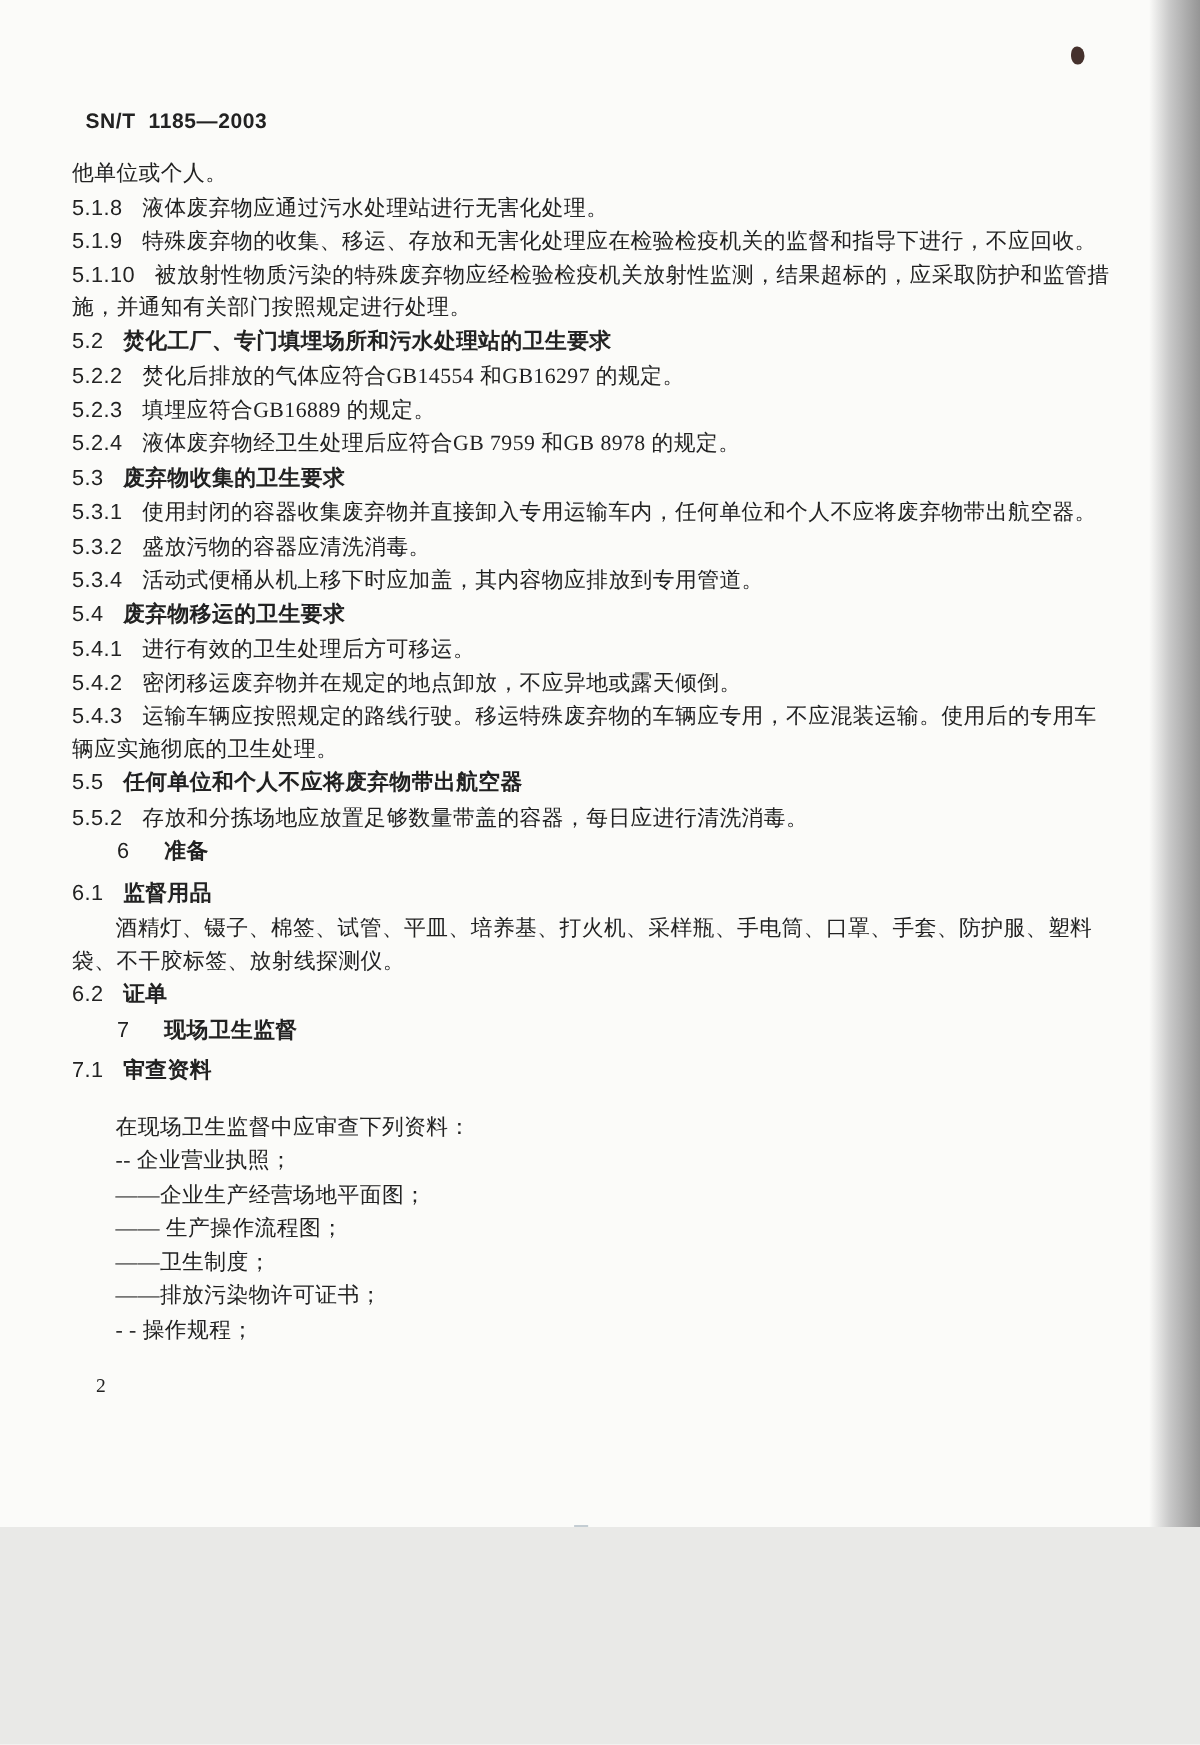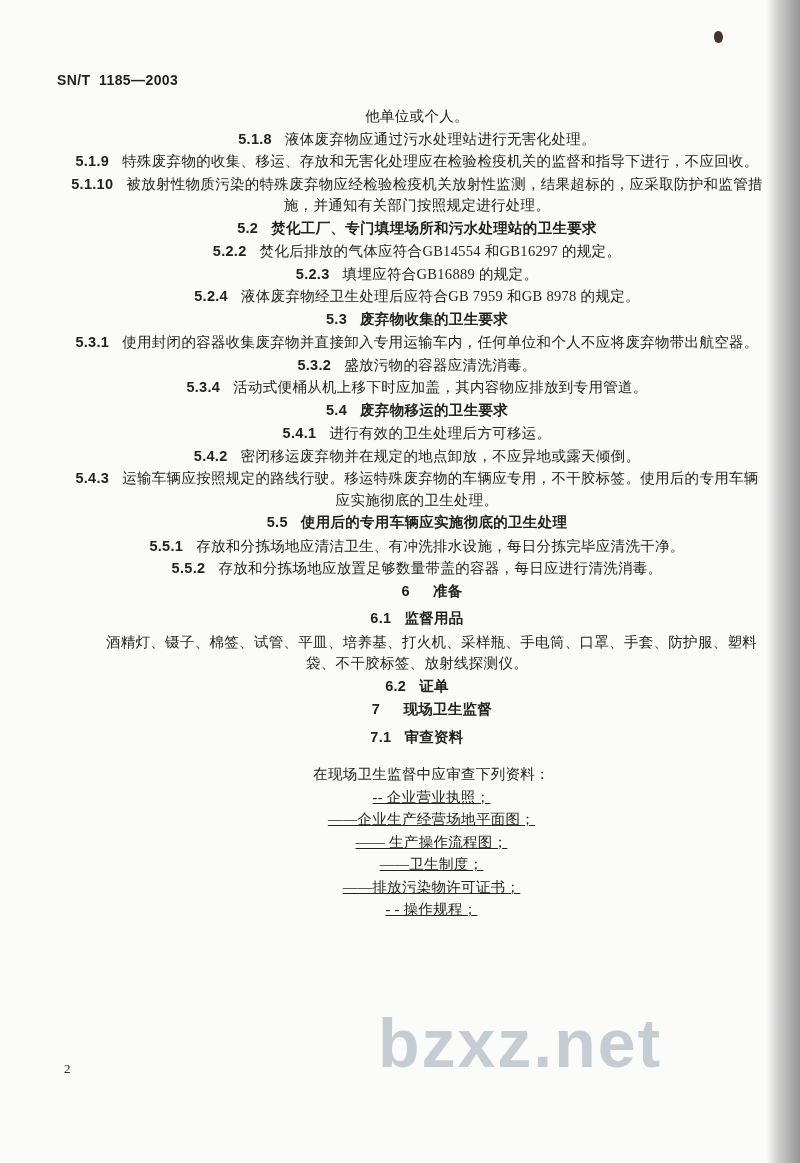--- a/index.html
+++ b/index.html
@@ -1,19 +1,19 @@
 <!DOCTYPE html>
 <html><head>
 <meta charset="utf-8">
 <style>
   html, body { margin: 0; padding: 0; background: #e9e9e7; }
   .page {
     position: relative;
     width: 800px;
-    height: 1163px;
+    height: 1018px;
     margin: 0 auto;
     background: #fbfbf9;
     overflow: hidden;
     font-family: "Liberation Serif", "DejaVu Serif", serif;
     color: #222;
   }
   .scan-edge {
     position: absolute; top: 0; right: 0;
     width: 34px; height: 100%;
     background: linear-gradient(to right, rgba(190,190,190,0) 0%, #c9c9c9 40%, #adadad 72%, #959595 100%);
@@ -28,48 +28,47 @@
   }
   .doc-header {
     position: absolute; left: 57px; top: 72px;
     font-family: "Liberation Sans", sans-serif;
     font-size: 14px; font-weight: bold;
     letter-spacing: .4px;
     white-space: pre;
     z-index: 2;
   }
   .content {
-    position: absolute; left: 71px; top: 106px;
+    position: absolute; left: 48px; top: 106px;
     width: 692px;
     font-size: 14.5px;
     z-index: 2;
-    text-align: center;
   }
   .para {
     margin: 0;
     line-height: 21.5px;
     letter-spacing: .3px;
     word-break: break-all;
   }
   .para + .para { margin-top: 1px; }
   .num {
-    font-weight: bold;
+    font-weight: normal;
     font-family: "Liberation Sans", sans-serif;
     margin-right: .9em;
   }
   .heading, .heading2, .chapter {
     font-weight: bold;
     font-family: "Liberation Sans", sans-serif;
   }
   .heading  { margin-top: 6px;  margin-bottom: 2px; }
   .heading2 { margin-top: 14px; margin-bottom: 16px; }
   .chapter  { margin-top: 18px; margin-bottom: 6px; margin-left: 30px; }
   .chapter .num { margin-right: 1.6em; }
   .indent { text-indent: 2em; }
-  .list { padding-left: 2em; text-decoration: underline; }
+  .list { padding-left: 2em; }
   .watermark {
     position: absolute; left: 378px; top: 1004px;
     font-family: Liberation Sans, sans-serif;
     font-weight: bold;
     font-size: 68px;
     letter-spacing: 2px;
     color: rgba(152, 167, 180, 0.55);
     z-index: 1;
     user-select: none;
   }
@@ -95,23 +94,22 @@
       <p class="para clause"><span class="num">5.2.2</span><span>焚化后排放的气体应符合GB14554 和GB16297 的规定。</span></p>
       <p class="para clause"><span class="num">5.2.3</span><span>填埋应符合GB16889 的规定。</span></p>
       <p class="para clause"><span class="num">5.2.4</span><span>液体废弃物经卫生处理后应符合GB 7959 和GB 8978 的规定。</span></p>
       <p class="para heading"><span class="num">5.3</span><span>废弃物收集的卫生要求</span></p>
       <p class="para clause"><span class="num">5.3.1</span><span>使用封闭的容器收集废弃物并直接卸入专用运输车内，任何单位和个人不应将废弃物带出航空器。</span></p>
       <p class="para clause"><span class="num">5.3.2</span><span>盛放污物的容器应清洗消毒。</span></p>
       <p class="para clause"><span class="num">5.3.4</span><span>活动式便桶从机上移下时应加盖，其内容物应排放到专用管道。</span></p>
       <p class="para heading"><span class="num">5.4</span><span>废弃物移运的卫生要求</span></p>
       <p class="para clause"><span class="num">5.4.1</span><span>进行有效的卫生处理后方可移运。</span></p>
       <p class="para clause"><span class="num">5.4.2</span><span>密闭移运废弃物并在规定的地点卸放，不应异地或露天倾倒。</span></p>
-      <p class="para clause"><span class="num">5.4.3</span><span>运输车辆应按照规定的路线行驶。移运特殊废弃物的车辆应专用，不干胶标签。使用后的专用车辆应实施彻底的卫生处理。</span></p>
-      <p class="para heading"><span class="num">5.5</span><span>使用后的专用车辆应实施彻底的卫生处理</span></p>
-      <p class="para clause"><span class="num">5.5.1</span><span>存放和分拣场地应清洁卫生、有冲洗排水设施，每日分拣完毕应清洗干净。</span></p>
+      <p class="para clause"><span class="num">5.4.3</span><span>运输车辆应按照规定的路线行驶。移运特殊废弃物的车辆应专用，不应混装运输。使用后的专用车辆应实施彻底的卫生处理。</span></p>
+      <p class="para heading"><span class="num">5.5</span><span>任何单位和个人不应将废弃物带出航空器</span></p>
       <p class="para clause"><span class="num">5.5.2</span><span>存放和分拣场地应放置足够数量带盖的容器，每日应进行清洗消毒。</span></p>
       <p class="para chapter"><span class="num">6</span><span>准备</span></p>
       <p class="para heading"><span class="num">6.1</span><span>监督用品</span></p>
       <p class="para indent">酒精灯、镊子、棉签、试管、平皿、培养基、打火机、采样瓶、手电筒、口罩、手套、防护服、塑料袋、不干胶标签、放射线探测仪。</p>
       <p class="para heading"><span class="num">6.2</span><span>证单</span></p>
       <p class="para chapter"><span class="num">7</span><span>现场卫生监督</span></p>
       <p class="para heading2"><span class="num">7.1</span><span>审查资料</span></p>
       <p class="para indent">在现场卫生监督中应审查下列资料：</p>
       <p class="para list">-- 企业营业执照；</p>
       <p class="para list">——企业生产经营场地平面图；</p>

